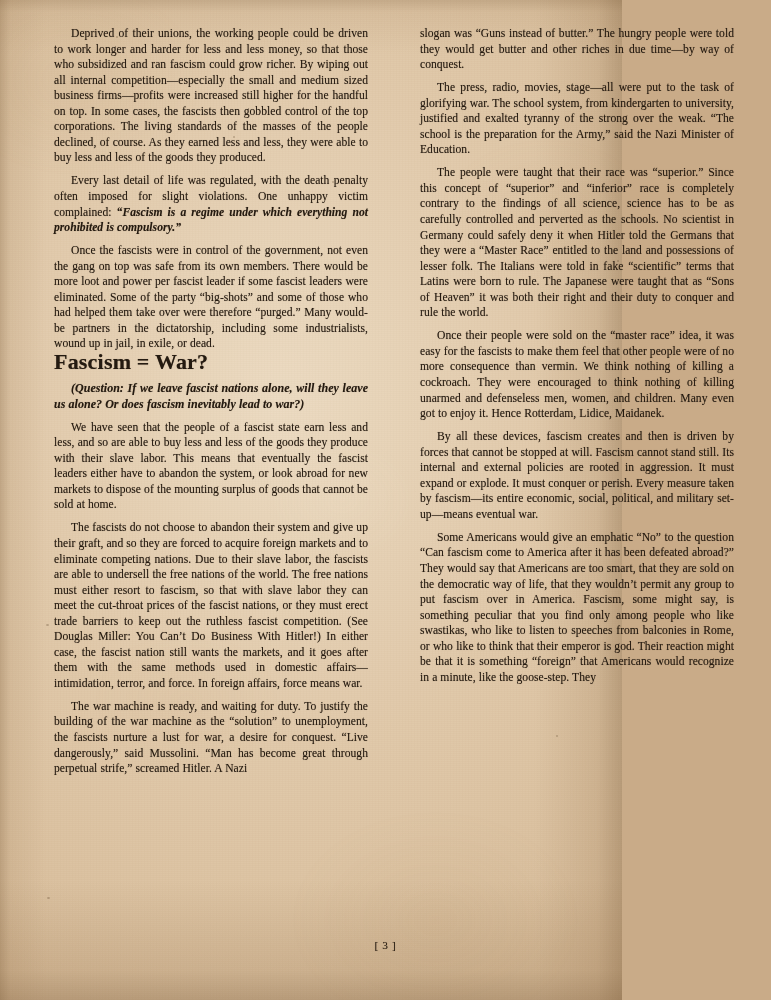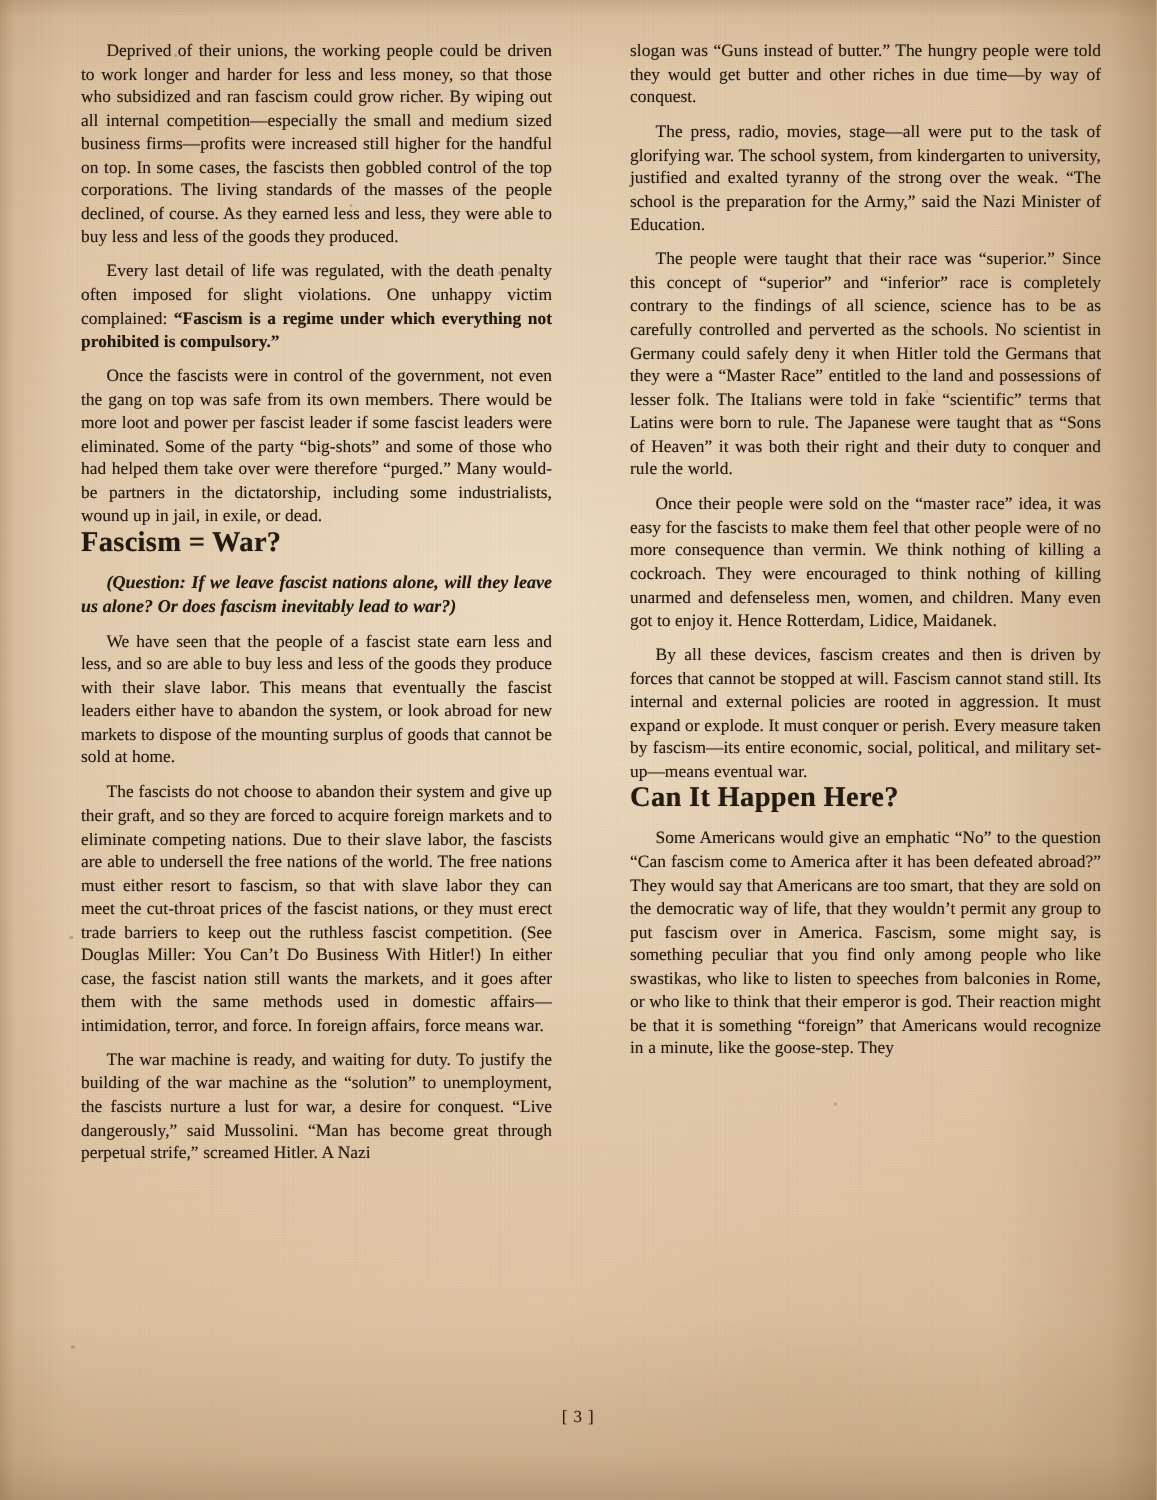--- a/index.html
+++ b/index.html
@@ -10,21 +10,21 @@
     width: 771px;
     height: 1000px;
     overflow: hidden;
     background: #c9ab88;
     font-family: "Liberation Serif", "DejaVu Serif", serif;
   }
 
   
   #page {
     position: relative;
-    width: 771px;
+    width: 622px;
     height: 1000px;
     box-sizing: border-box;
     background:
       radial-gradient(ellipse 120% 95% at 42% 42%,
           rgba(255,246,228,0.52) 0%,
           rgba(255,244,224,0.26) 38%,
           rgba(190,158,120,0.00) 72%),
       linear-gradient(100deg,
           #cdb08d 0%,
           #d3b795 3%,
@@ -121,34 +121,34 @@
     line-height: 15.55px;
     color: #241a10;
     text-indent: 17px;
     letter-spacing: 0.02px;
     word-spacing: 0.15px;
     text-shadow: 0 0 0.7px rgba(40,26,14,0.42);
   }
   .para + .para { margin-top: 7.5px; }
 
   .para .it { }
-  .para .bi { font-weight: bold; }
+  .para .bi { font-style: italic; font-weight: bold; }
 
   
   .qblock {
     font-weight: bold;
     font-style: italic;
     font-size: 12px;
     line-height: 15.6px;
   }
 
   h2.heading {
     margin: 0;
     padding: 0;
-    font-size: 19px;
+    font-size: 22px;
     line-height: 20px;
     font-weight: bold;
     color: #241a10;
     text-indent: 0;
     letter-spacing: 0.2px;
     text-shadow: 0 0 0.7px rgba(40,26,14,0.5);
   }
   .h-gap-before { margin-top: 17px; }
   .h-gap-after  { margin-top: 9px; }
   .h-gap-before-2 { margin-top: 25px; }
@@ -220,20 +220,19 @@
 
       <p class="para">The press, radio, movies, stage—all were put to the task of glorifying war.  The school system, from kindergarten to university, justified and exalted tyranny of the strong over the weak.  “The school is the preparation for the Army,” said the Nazi Minister of Education.</p>
 
       <p class="para">The people were taught that their race was “superior.”  Since this concept of “superior” and “inferior” race is completely contrary to the findings of all science, science has to be as carefully controlled and perverted as the schools.  No scientist in Germany could safely deny it when Hitler told the Germans that they were a “Master Race” entitled to the land and possessions of lesser folk.  The Italians were told in fake “scientific” terms that Latins were born to rule. The Japanese were taught that as “Sons of Heaven” it was both their right and their duty to conquer and rule the world.</p>
 
       <p class="para">Once their people were sold on the “master race” idea, it was easy for the fascists to make them feel that other people were of no more consequence than vermin.  We think nothing of killing a cockroach. They were encouraged to think nothing of killing unarmed and defenseless men, women, and children. Many even got to enjoy it.  Hence Rotterdam, Lidice, Maidanek.</p>
 
       <p class="para">By all these devices, fascism creates and then is driven by forces that cannot be stopped at will.  Fascism cannot stand still.  Its internal and external policies are rooted in aggression.  It must expand or explode.  It must conquer or perish.  Every measure taken by fascism—its entire economic, social, political, and military set-up—means eventual war.</p>
 
 
-      <h2 class="heading h-gap-before-2">Can It Happen Here?</h2>
 
       <p class="para h-gap-after">Some Americans would give an emphatic “No” to the question “Can fascism come to America after it has been defeated abroad?”  They would say that Americans are too smart, that they are sold on the democratic way of life, that they wouldn’t permit any group to put fascism over in America.  Fascism, some might say, is something peculiar that you find only among people who like swastikas, who like to listen to speeches from balconies in Rome, or who like to think that their emperor is god.  Their reaction might be that it is something “foreign” that Americans would recognize in a minute, like the goose-step. They</p>
     </div>
 
     <div id="folio">[ 3 ]</div>
   </div>
 </div>
 
 </body></html>

